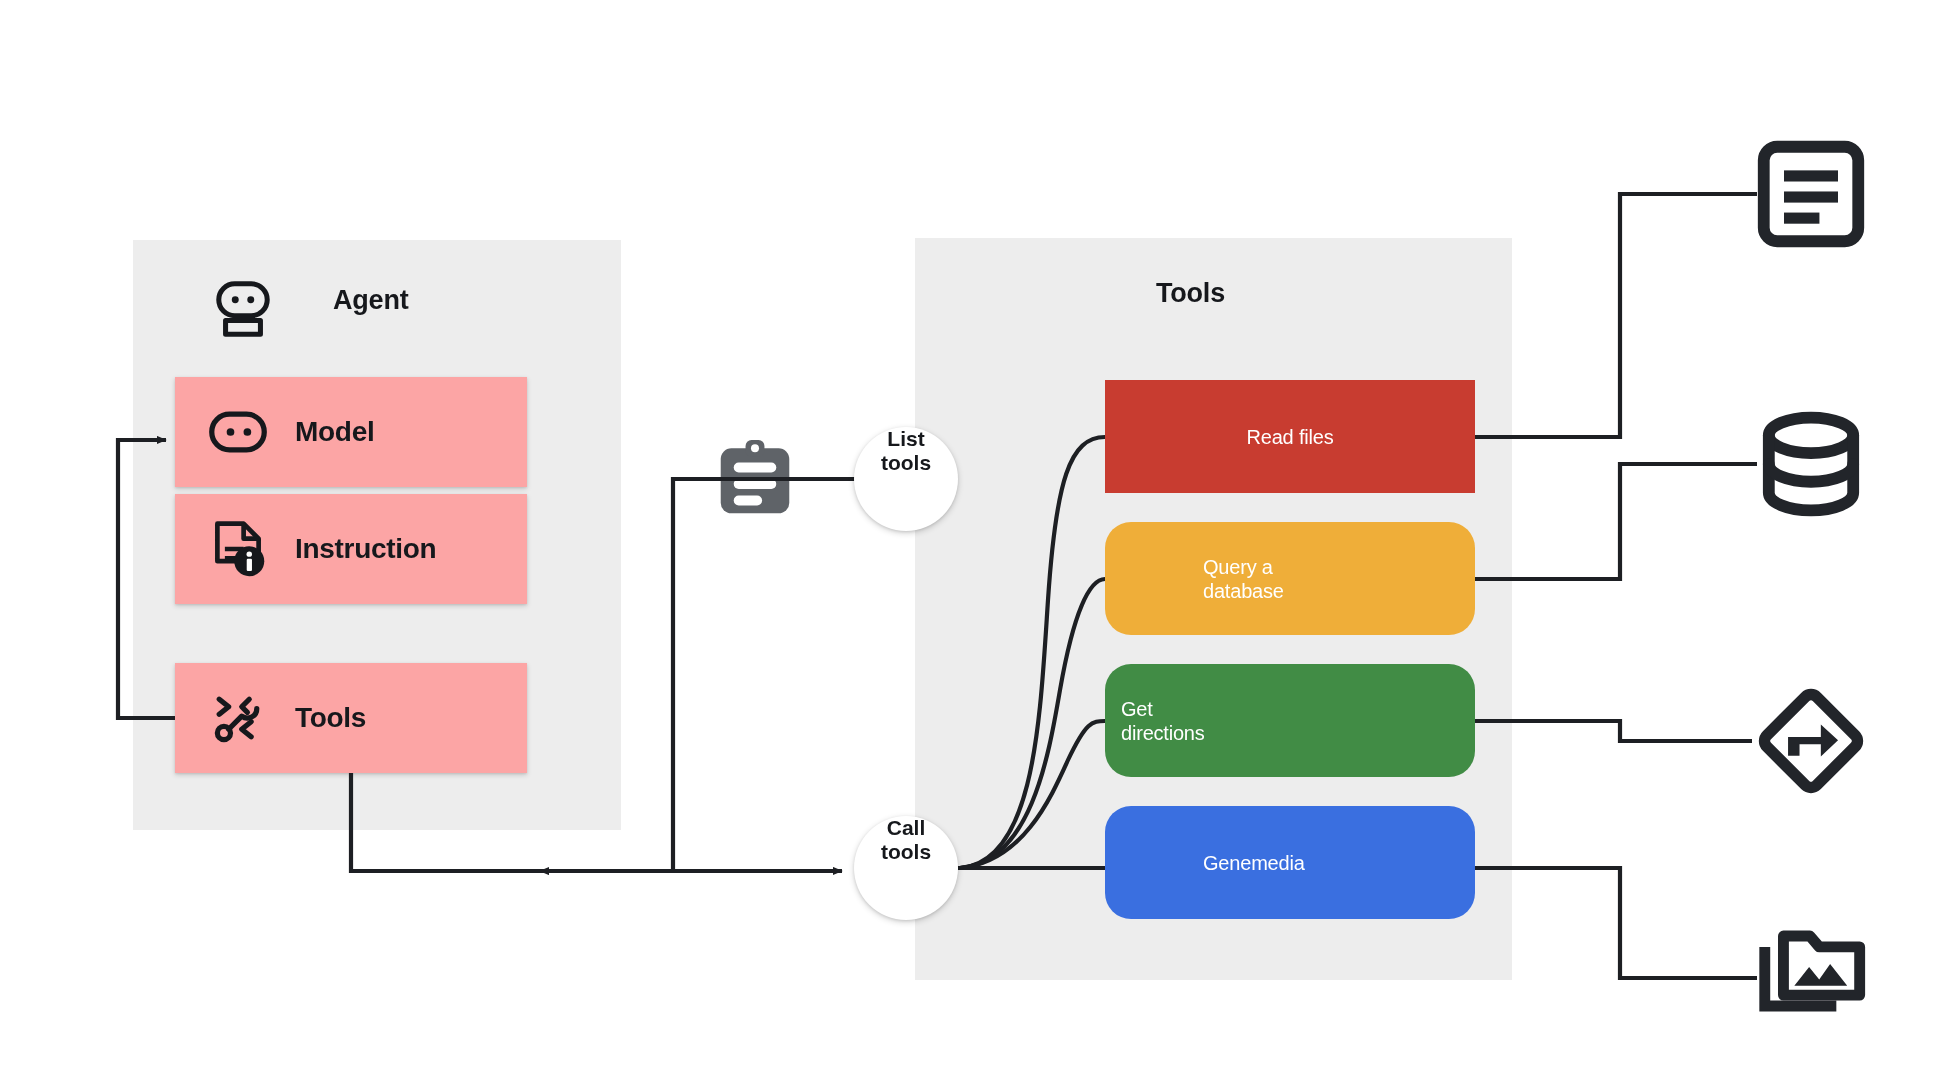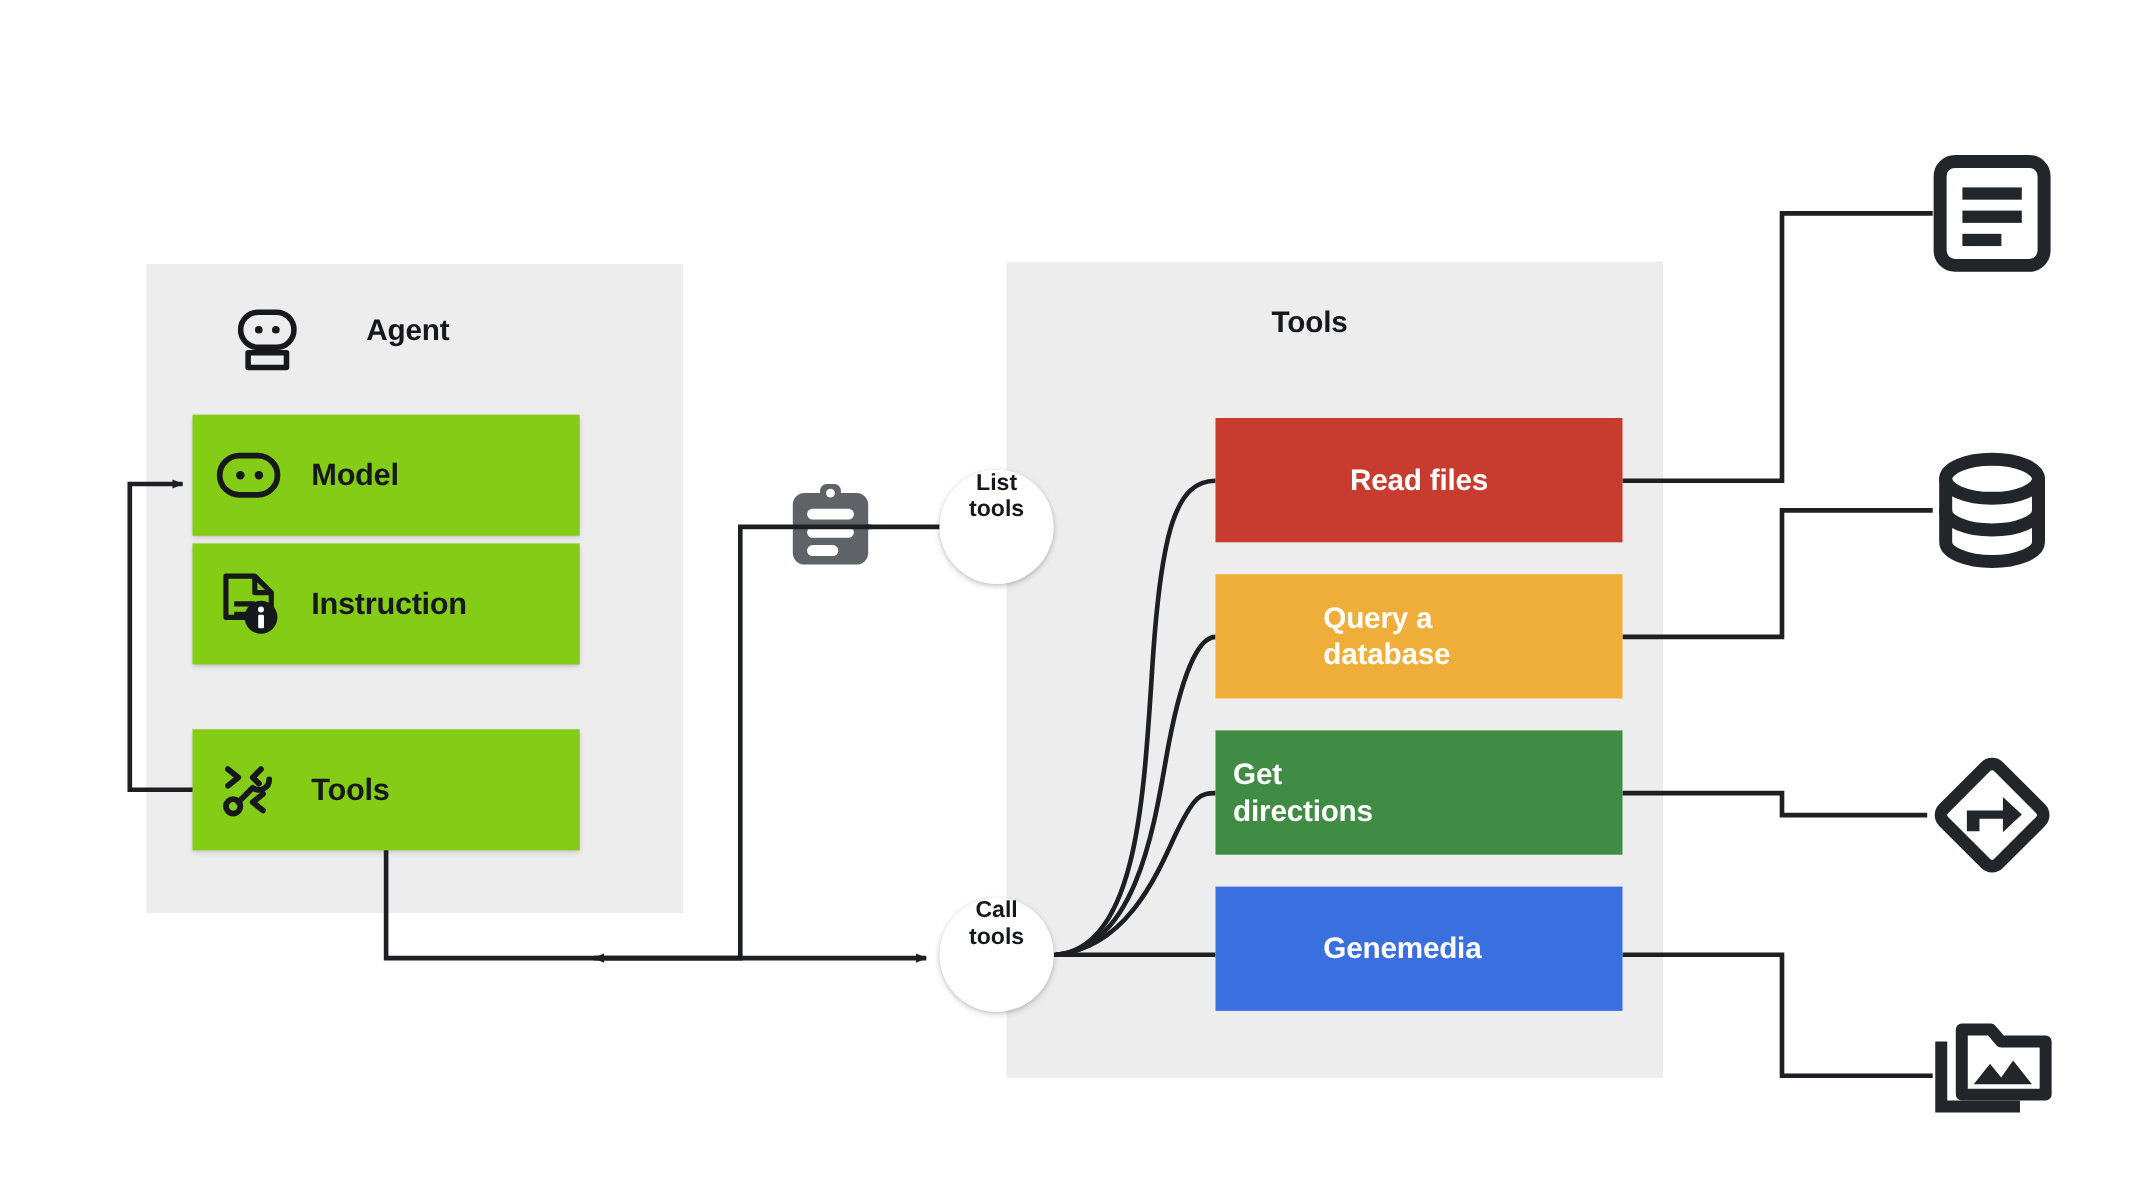--- a/index.html
+++ b/index.html
@@ -35,26 +35,26 @@
     color: #16181c;
     letter-spacing: -0.2px;
     white-space: nowrap;
   }
   #agent-title { left: 333px; top: 285px; }
   #tools-title { left: 1156px; top: 278px; }
 
   
   .card {
     position: absolute;
-    background: #84cc16;
+    background: #fca5a5;
     box-shadow: 0 2px 5px rgba(0,0,0,0.16), 0 1px 2px rgba(0,0,0,0.08);
     display: flex;
     align-items: center;
     box-sizing: border-box;
-    padding-left: 20px;
+    padding-left: 32px;
   }
   #card-model       { left: 175px; top: 377px; width: 352px; height: 110px; }
   #card-instruction { left: 175px; top: 494px; width: 352px; height: 110px; }
   #card-tools       { left: 175px; top: 663px; width: 352px; height: 110px; }
 
   .card-icon {
     width: 62px;
     height: 62px;
     flex: 0 0 62px;
     display: flex;
@@ -115,29 +115,29 @@
     position: absolute;
     left: 1105px;
     width: 370px;
     height: 113px;
     display: flex;
     align-items: center;
     box-sizing: border-box;
     z-index: 4;
   }
   .tool-label {
-    font-size: 27px;
-    font-weight: 700;
+    font-size: 20px;
+    font-weight: 400;
     color: #ffffff;
     letter-spacing: -0.2px;
     line-height: 1.2;
   }
   .tool-box.centered  { justify-content: center; }
   .tool-box.centered .tool-label { text-align: center; }
-  .tool-box.lefty { padding-left: 98px; }
+  .tool-box.lefty { padding-left: 98px; border-radius: 26px; }
 
   #tool-0 { top: 380px; }
   #tool-1 { top: 522px; }
   #tool-2 { top: 664px; padding-left: 16px; }
   #tool-3 { top: 806px; }
 
   
   .endpoint-icon {
     position: absolute;
     display: flex;

